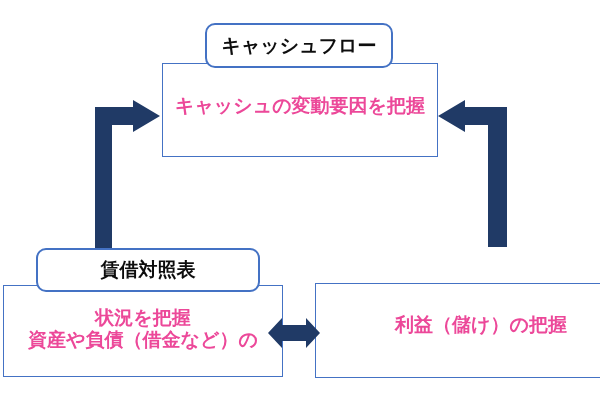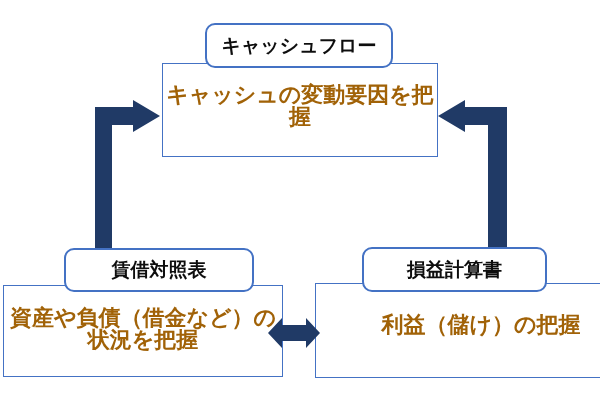--- a/index.html
+++ b/index.html
@@ -4,34 +4,34 @@
 <style>
   html,body { margin:0; padding:0; background:#fff; }
   .canvas {
     position:relative; width:600px; height:400px; background:#ffffff;
     font-family:"Liberation Sans", sans-serif; overflow:hidden;
   }
   .main-box {
     position:absolute; background:#ffffff; border:1.5px solid #4472c4;
     box-sizing:border-box; display:flex; flex-direction:column;
     align-items:center; justify-content:center; text-align:center;
-    font-weight:bold; font-size:22px; line-height:22px; color:#a16207;
+    font-weight:bold; font-size:19px; line-height:22px; color:#ec4899;
     z-index:1;
   }
   .label-box {
     position:absolute; background:#ffffff; border:2px solid #4472c4;
     border-radius:10px; box-sizing:border-box; display:flex; flex-direction:column;
     align-items:center; justify-content:center; text-align:center;
     font-weight:bold; font-size:19px; line-height:22px; color:#0d0d0d;
     z-index:2;
   }
   .top-main  { left:162px; top:63px;  width:276px; height:94px; padding-bottom:8px; }
   .top-label { left:205px; top:23px;  width:188px; height:45px; }
   .bl-main   { left:3px;   top:285px; width:280px; height:92px; padding-bottom:4px; }
-  .bl-label  { left:64px;  top:248px; width:190px; height:44px;align-items:center; }
+  .bl-label  { left:36px;  top:248px; width:224px; height:44px;align-items:center; }
   .br-main   { left:315px; top:283px; width:332px; height:95px; padding-bottom:12px; }
   .br-label  { left:362px; top:247px; width:185px; height:45px; }
   svg.arrows {
     position:absolute; left:0; top:0; width:600px; height:400px;
     z-index:3; pointer-events:none;
   }
   svg.arrows polygon { fill:#203a66; }
 </style>
 </head>
 <body>
@@ -45,27 +45,24 @@
   </svg>
 
   <div class="main-box top-main">
     <div>キャッシュの変動要因を把握</div>
   </div>
   <div class="label-box top-label">
     <div>キャッシュフロー</div>
   </div>
 
   <div class="main-box bl-main">
+    <div>状況を把握</div>
     <div>資産や負債（借金など）の</div>
-    <div>状況を把握</div>
   </div>
   <div class="label-box bl-label">
     <div>賃借対照表</div>
   </div>
 
   <div class="main-box br-main">
     <div>利益（儲け）の把握</div>
   </div>
-  <div class="label-box br-label">
-    <div>損益計算書</div>
-  </div>
 
 </div>
 
 </body></html>

